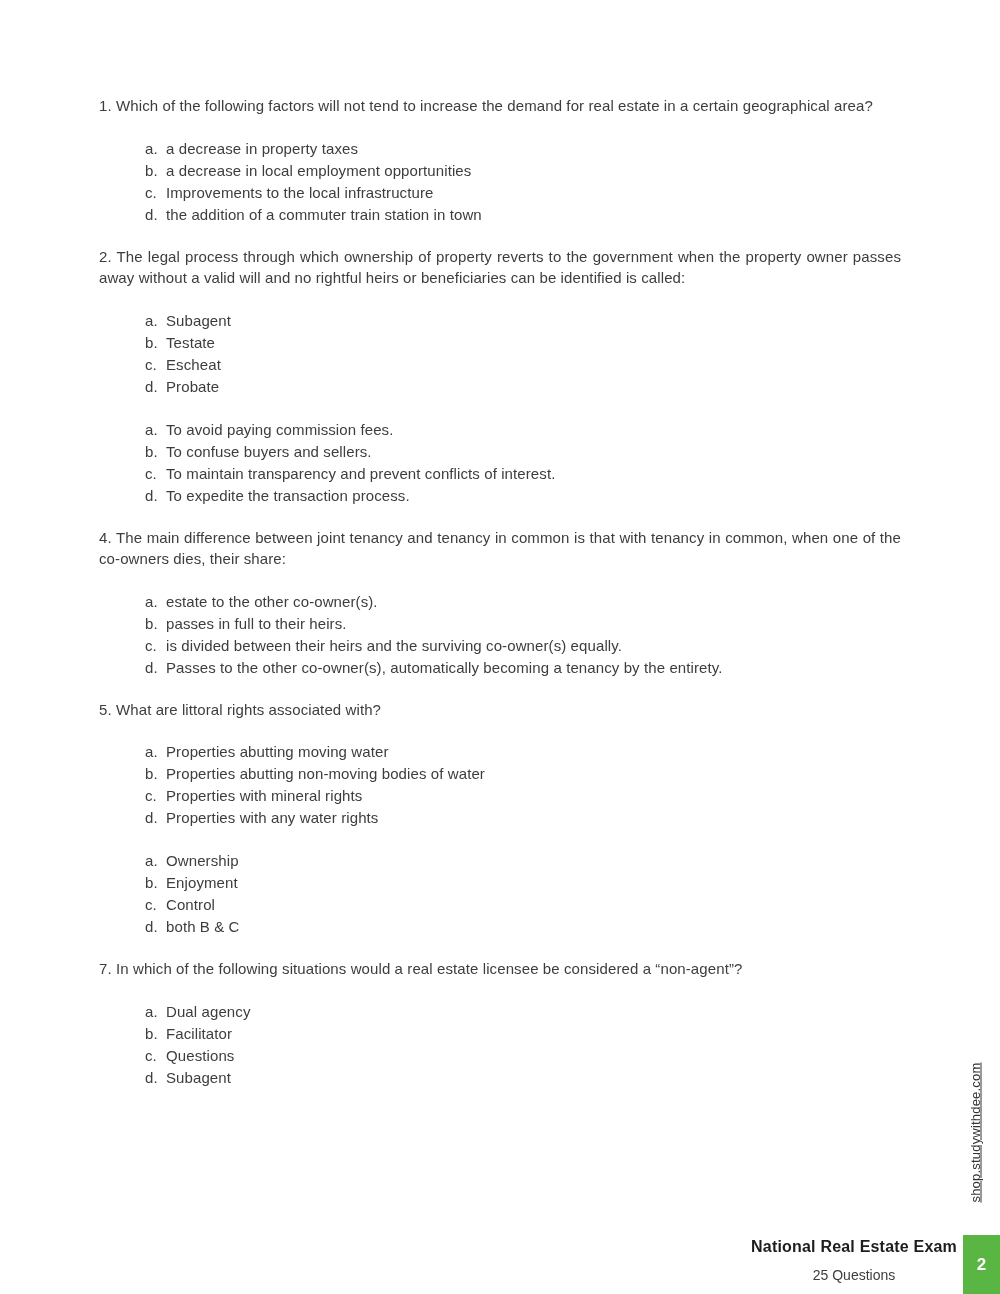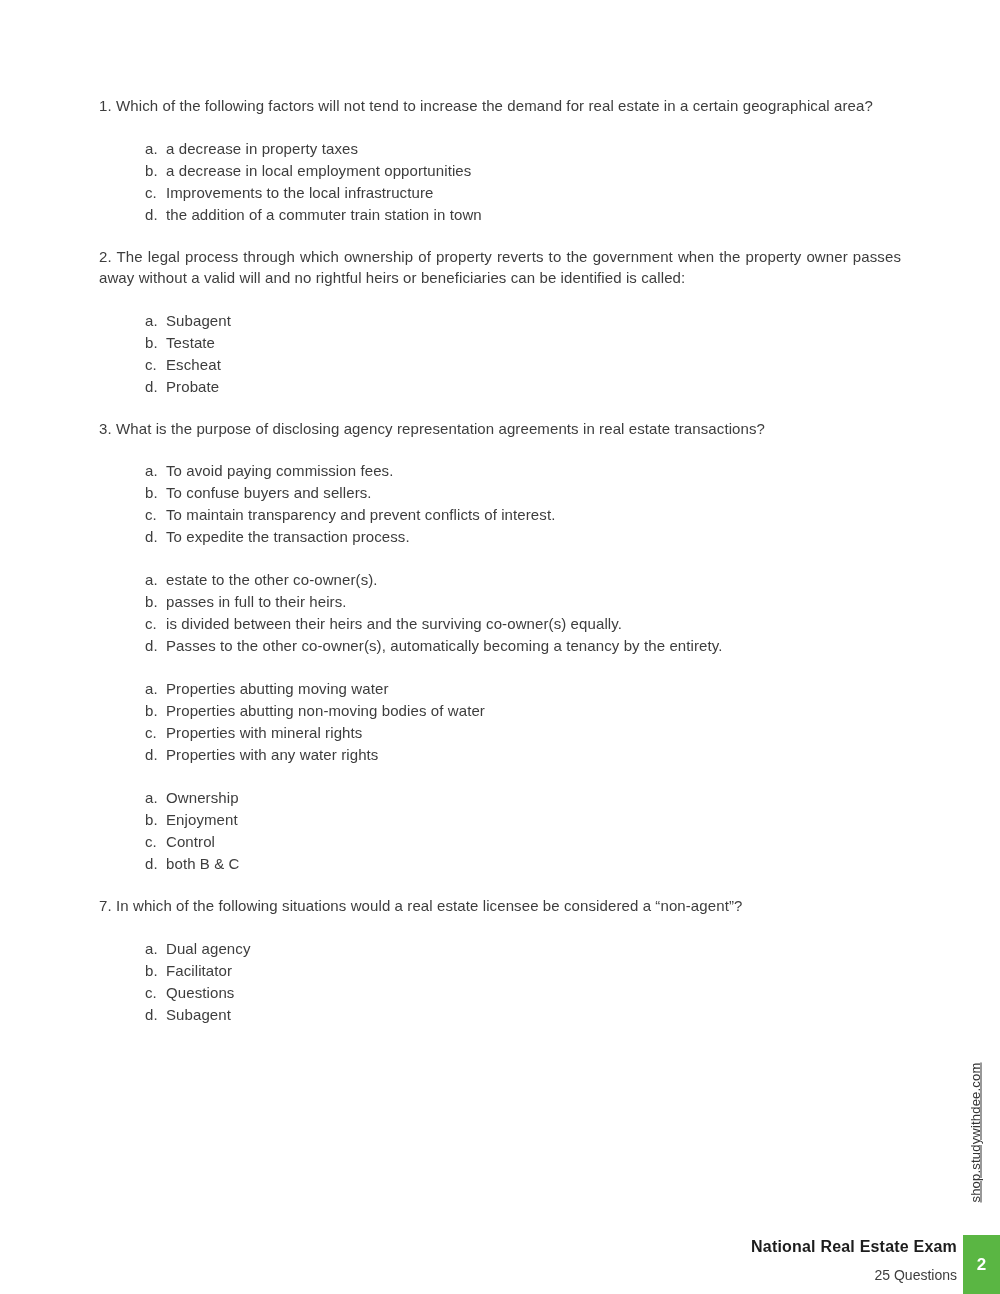--- a/index.html
+++ b/index.html
@@ -61,21 +61,21 @@
     font-size: 13px;
     color: #333333;
     text-decoration: underline;
     white-space: nowrap;
     letter-spacing: 0.2px;
   }
   .footer-text {
     position: absolute;
     right: 43px;
     bottom: 9px;
-    text-align: right;
+    text-align: center;
   }
   .exam-title {
     font-size: 16px;
     font-weight: bold;
     color: #1d1d1d;
     line-height: 20px;
     letter-spacing: 0.2px;
   }
   .exam-subtitle {
     font-size: 14px;
@@ -148,21 +148,20 @@
   </li>
 
   <li class="option">
     <span class="opt-letter">d.</span>
     <span class="opt-text">Probate</span>
   </li>
 </ul>
   </section>
 
   <section class="question-block">
-    <p class="question-text"><span class="q-number">3.</span> <span>What is the purpose of disclosing agency representation agreements in real estate transactions?</span></p>
     <ul class="options">
   <li class="option">
     <span class="opt-letter">a.</span>
     <span class="opt-text">To avoid paying commission fees.</span>
   </li>
 
   <li class="option">
     <span class="opt-letter">b.</span>
     <span class="opt-text">To confuse buyers and sellers.</span>
   </li>
@@ -173,20 +172,21 @@
   </li>
 
   <li class="option">
     <span class="opt-letter">d.</span>
     <span class="opt-text">To expedite the transaction process.</span>
   </li>
 </ul>
   </section>
 
   <section class="question-block">
+    <p class="question-text"><span class="q-number">4.</span> <span>The main difference between joint tenancy and tenancy in common is that with tenancy in common, when one of the co-owners dies, their share:</span></p>
     <ul class="options">
   <li class="option">
     <span class="opt-letter">a.</span>
     <span class="opt-text">estate to the other co-owner(s).</span>
   </li>
 
   <li class="option">
     <span class="opt-letter">b.</span>
     <span class="opt-text">passes in full to their heirs.</span>
   </li>
@@ -197,20 +197,21 @@
   </li>
 
   <li class="option">
     <span class="opt-letter">d.</span>
     <span class="opt-text">Passes to the other co-owner(s), automatically becoming a tenancy by the entirety.</span>
   </li>
 </ul>
   </section>
 
   <section class="question-block">
+    <p class="question-text"><span class="q-number">5.</span> <span>What are littoral rights associated with?</span></p>
     <ul class="options">
   <li class="option">
     <span class="opt-letter">a.</span>
     <span class="opt-text">Properties abutting moving water</span>
   </li>
 
   <li class="option">
     <span class="opt-letter">b.</span>
     <span class="opt-text">Properties abutting non-moving bodies of water</span>
   </li>

